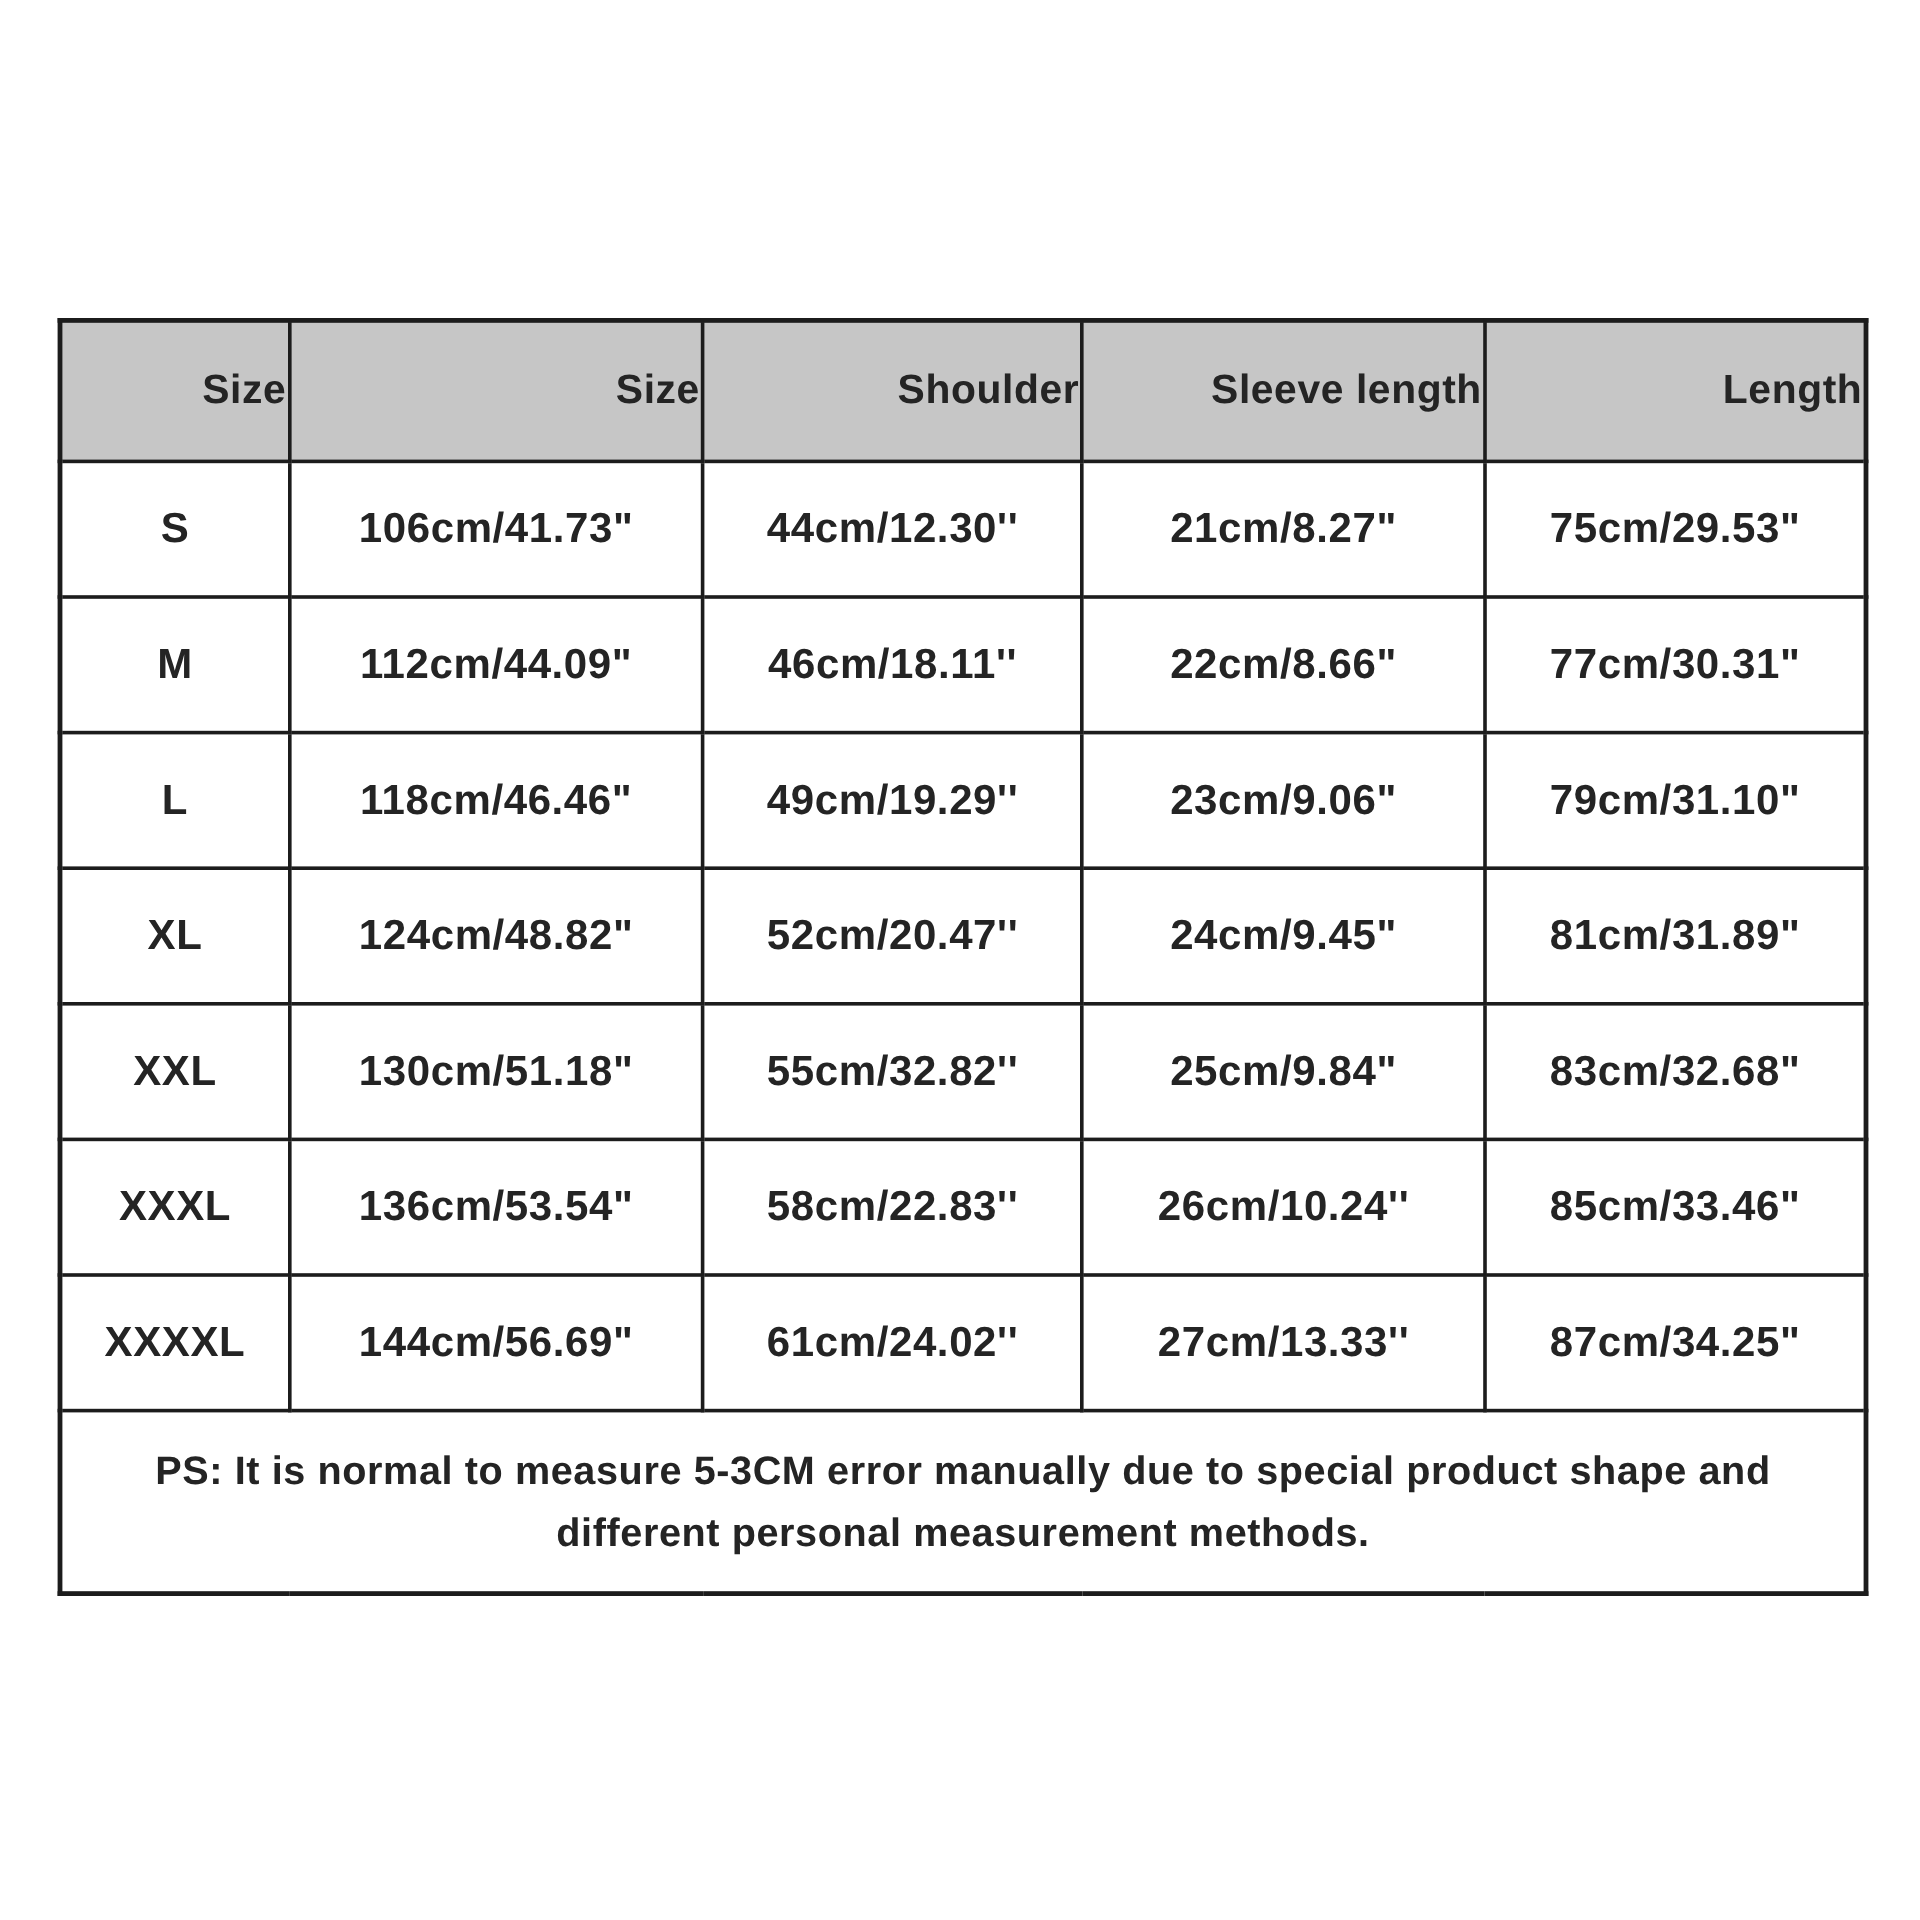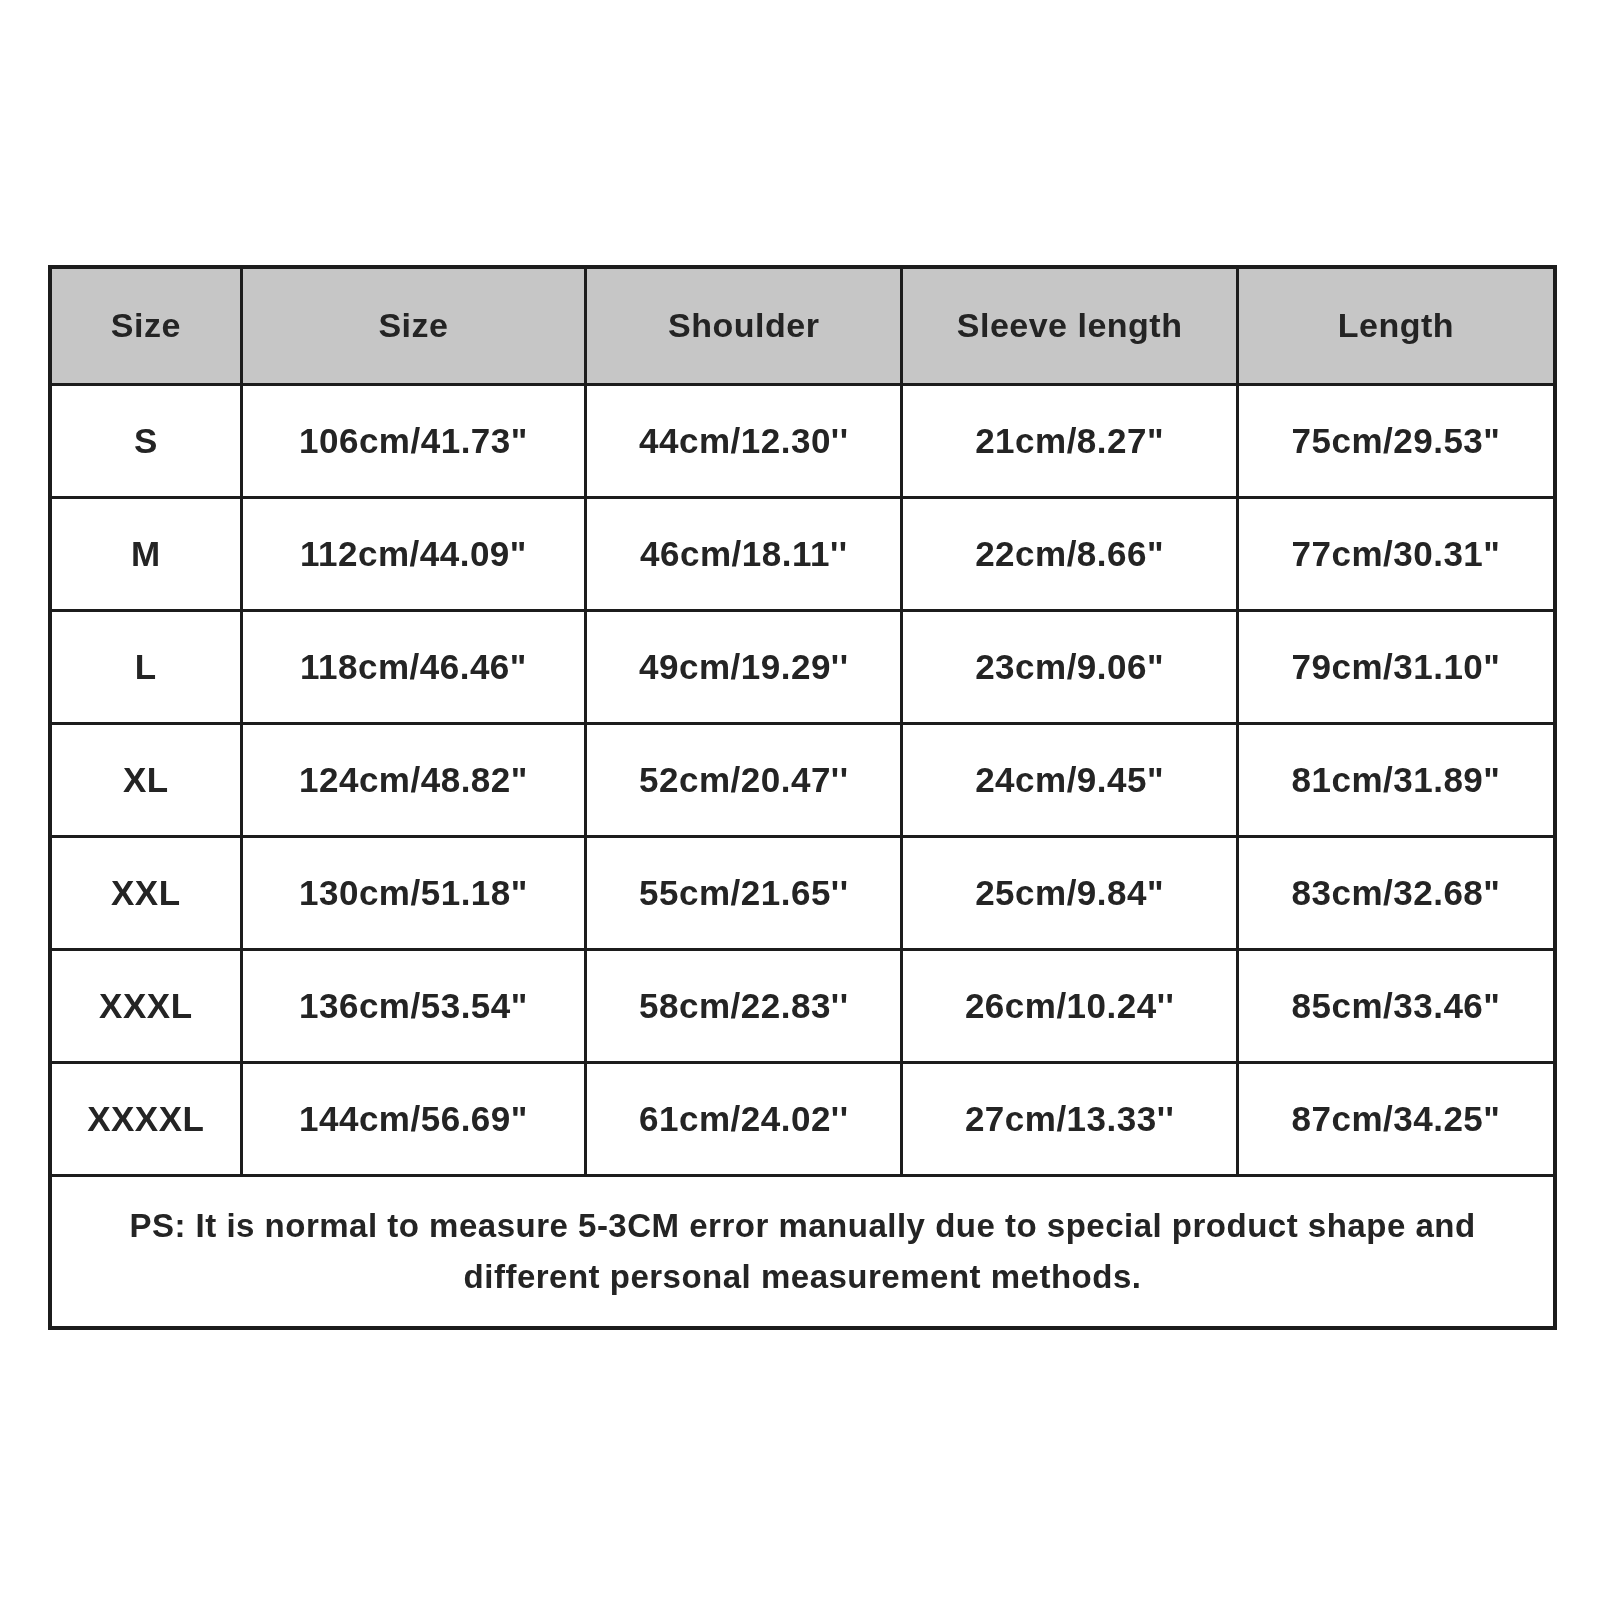--- a/index.html
+++ b/index.html
@@ -34,20 +34,21 @@
   }
   table.size-chart {
     border: 4px solid #1c1c1c;
   }
   tr.header-row {
     height: 117px;
   }
   tr.header-row th {
     background: #c6c6c6;
     font-size: 34px;
+    text-align: right;
   }
   tr.data-row {
     height: 113px;
   }
   tr.data-row td {
     font-size: 35px;
   }
   tr.note-row {
     height: 153px;
   }
@@ -107,21 +108,21 @@
       <tr class="data-row">
         <td>XL</td>
         <td>124cm/48.82"</td>
         <td>52cm/20.47''</td>
         <td>24cm/9.45"</td>
         <td>81cm/31.89"</td>
       </tr>
       <tr class="data-row">
         <td>XXL</td>
         <td>130cm/51.18"</td>
-        <td>55cm/21.65''</td>
+        <td>55cm/32.82''</td>
         <td>25cm/9.84"</td>
         <td>83cm/32.68"</td>
       </tr>
       <tr class="data-row">
         <td>XXXL</td>
         <td>136cm/53.54"</td>
         <td>58cm/22.83''</td>
         <td>26cm/10.24''</td>
         <td>85cm/33.46"</td>
       </tr>

